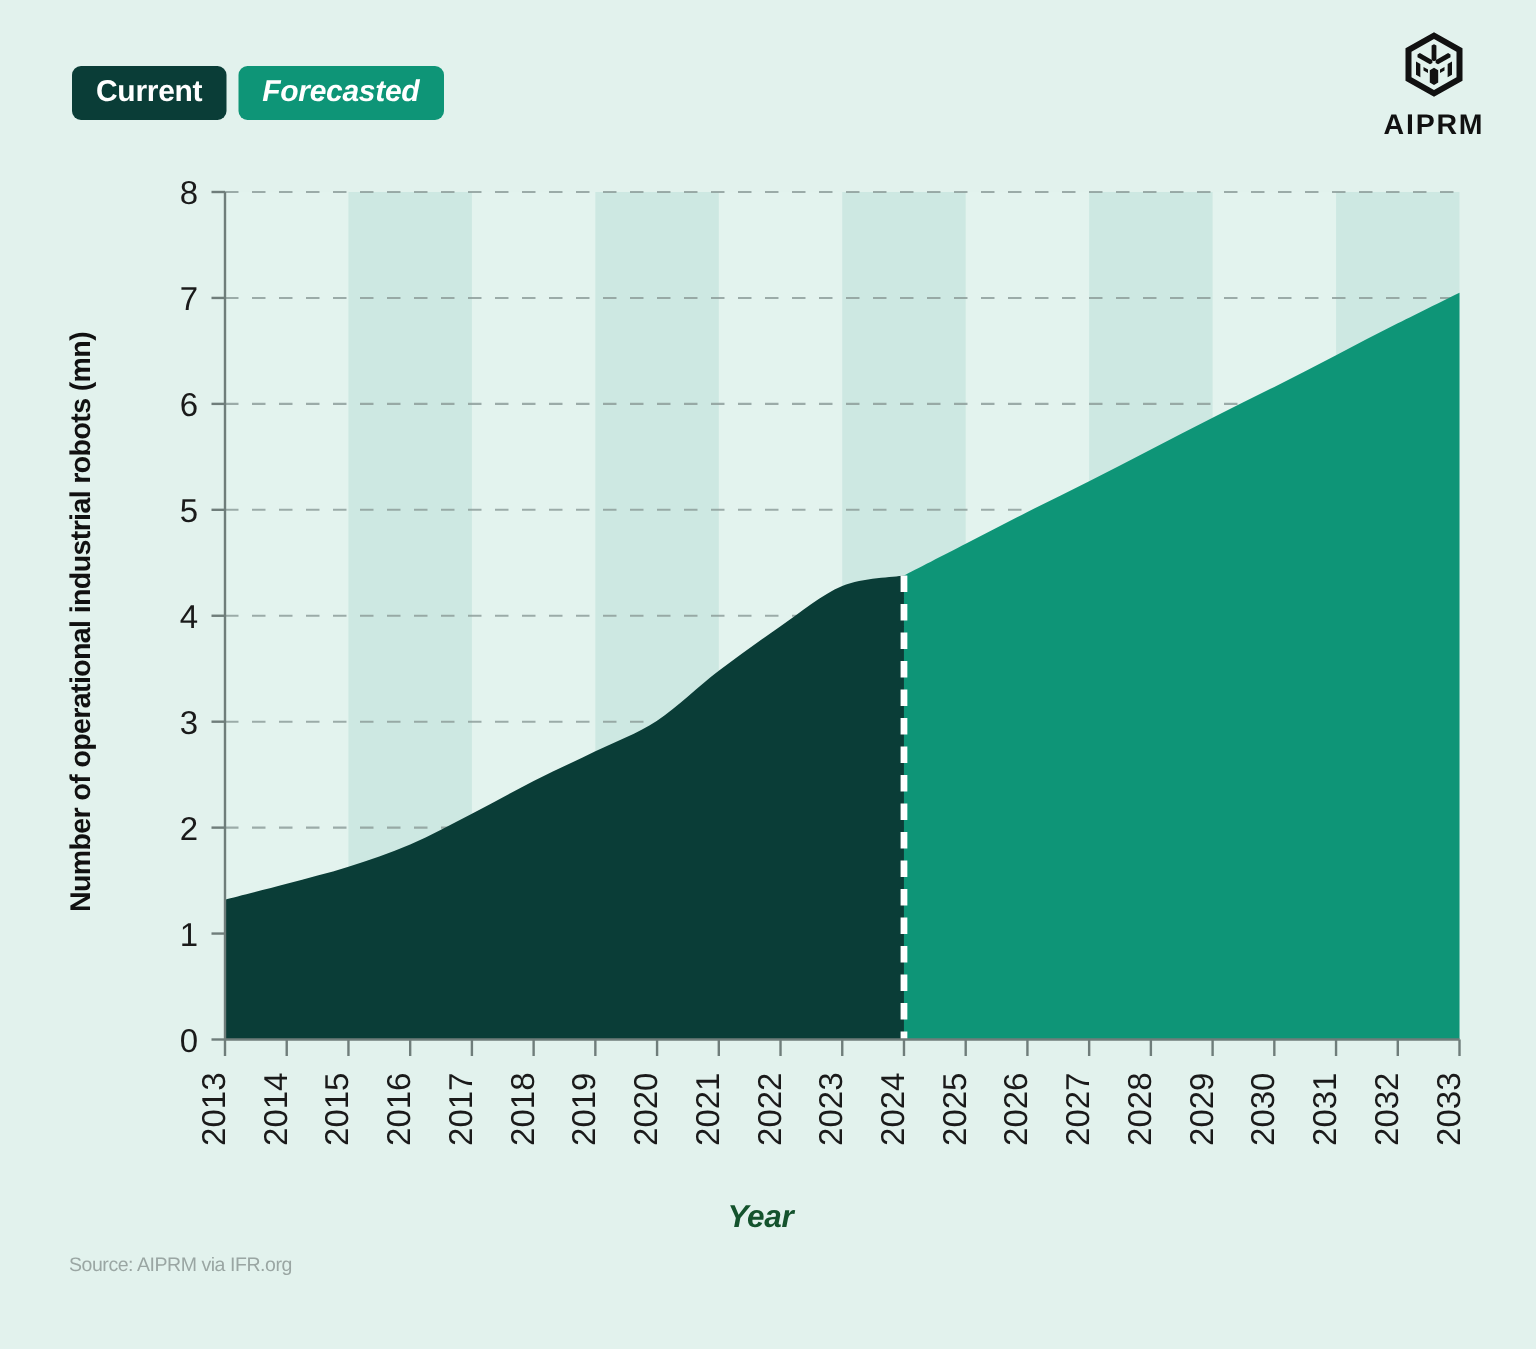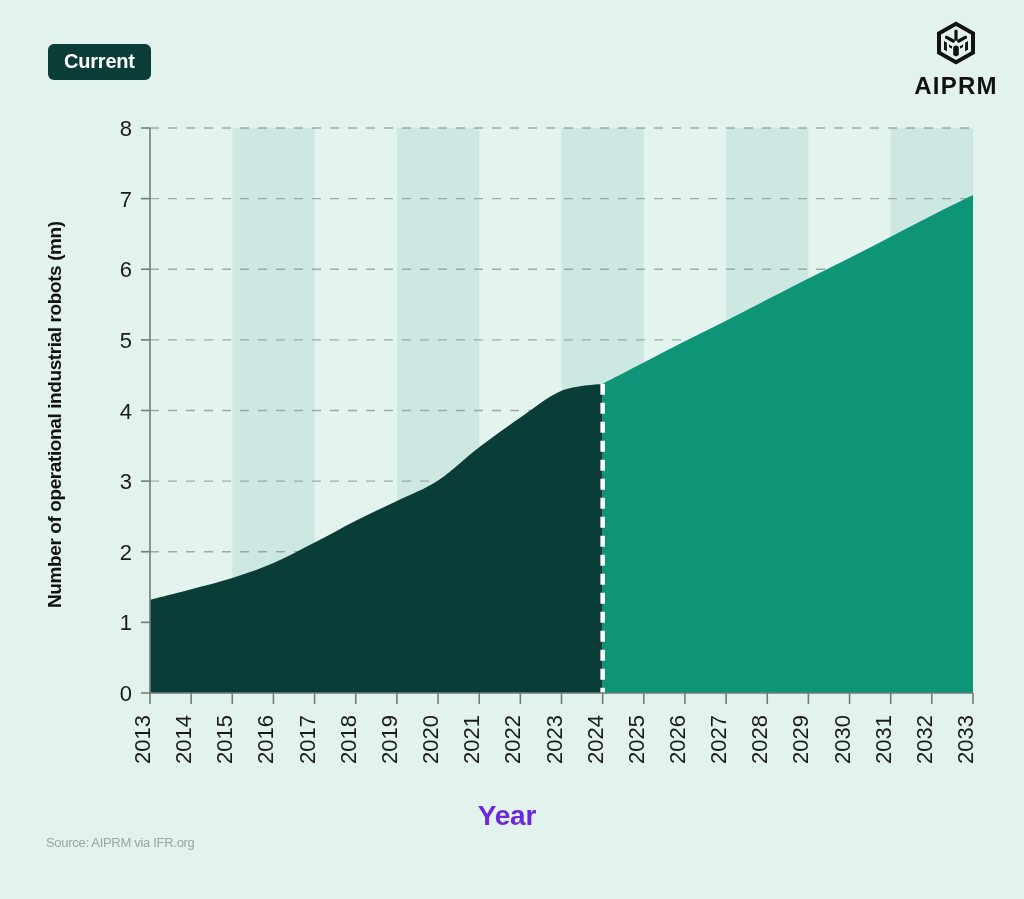--- a/index.html
+++ b/index.html
@@ -50,21 +50,21 @@
     top: 20px;
     width: 92px;
     text-align: center;
   }
   #logo .mark {
     display: block;
     margin: 0 auto;
   }
   #logo .wordmark {
     display: block;
-    font-size: 24px;
+    font-size: 19px;
     font-weight: bold;
     letter-spacing: 1.2px;
     color: #111111;
     margin-top: 2px;
   }
 
   
   #chart-area {
     position: absolute;
     left: 0;
@@ -97,24 +97,25 @@
     white-space: nowrap;
   }
 
   
   #x-axis-title {
     position: absolute;
     left: 0;
     top: 800px;
     width: 1024px;
     text-align: center;
-    font-size: 28px;
-    font-weight: bold;
-    color: #6d28d9;
+    font-size: 21px;
+    font-weight: bold;
+    color: #14532d;
     letter-spacing: -0.2px;
+    font-style: italic;
   }
   
   #x-axis-title span { display: inline-block; transform: translateX(-5px); }
 
   
   #source {
     position: absolute;
     left: 46px;
     top: 835px;
     font-size: 13px;
@@ -125,20 +126,21 @@
   .tick-label {
     font-family: "Liberation Sans", sans-serif;
     fill: #1a1a1a;
   }
 </style>
 </head>
 <body>
 
 <div id="legend">
   <div class="legend-chip current">Current</div>
+  <div class="legend-chip forecast">Forecasted</div>
 </div>
 
 <div id="logo">
   <span class="mark">
     <svg width="46" height="46" viewBox="0 0 46 46" aria-hidden="true">
       <g fill="#111111">
 
         <path d="M23 1.5 L42 12.2 L42 33.8 L23 44.5 L4 33.8 L4 12.2 Z
                  M23 6.0 L8 14.5 L8 31.5 L23 40.0 L38 31.5 L38 14.5 Z"></path>
 

